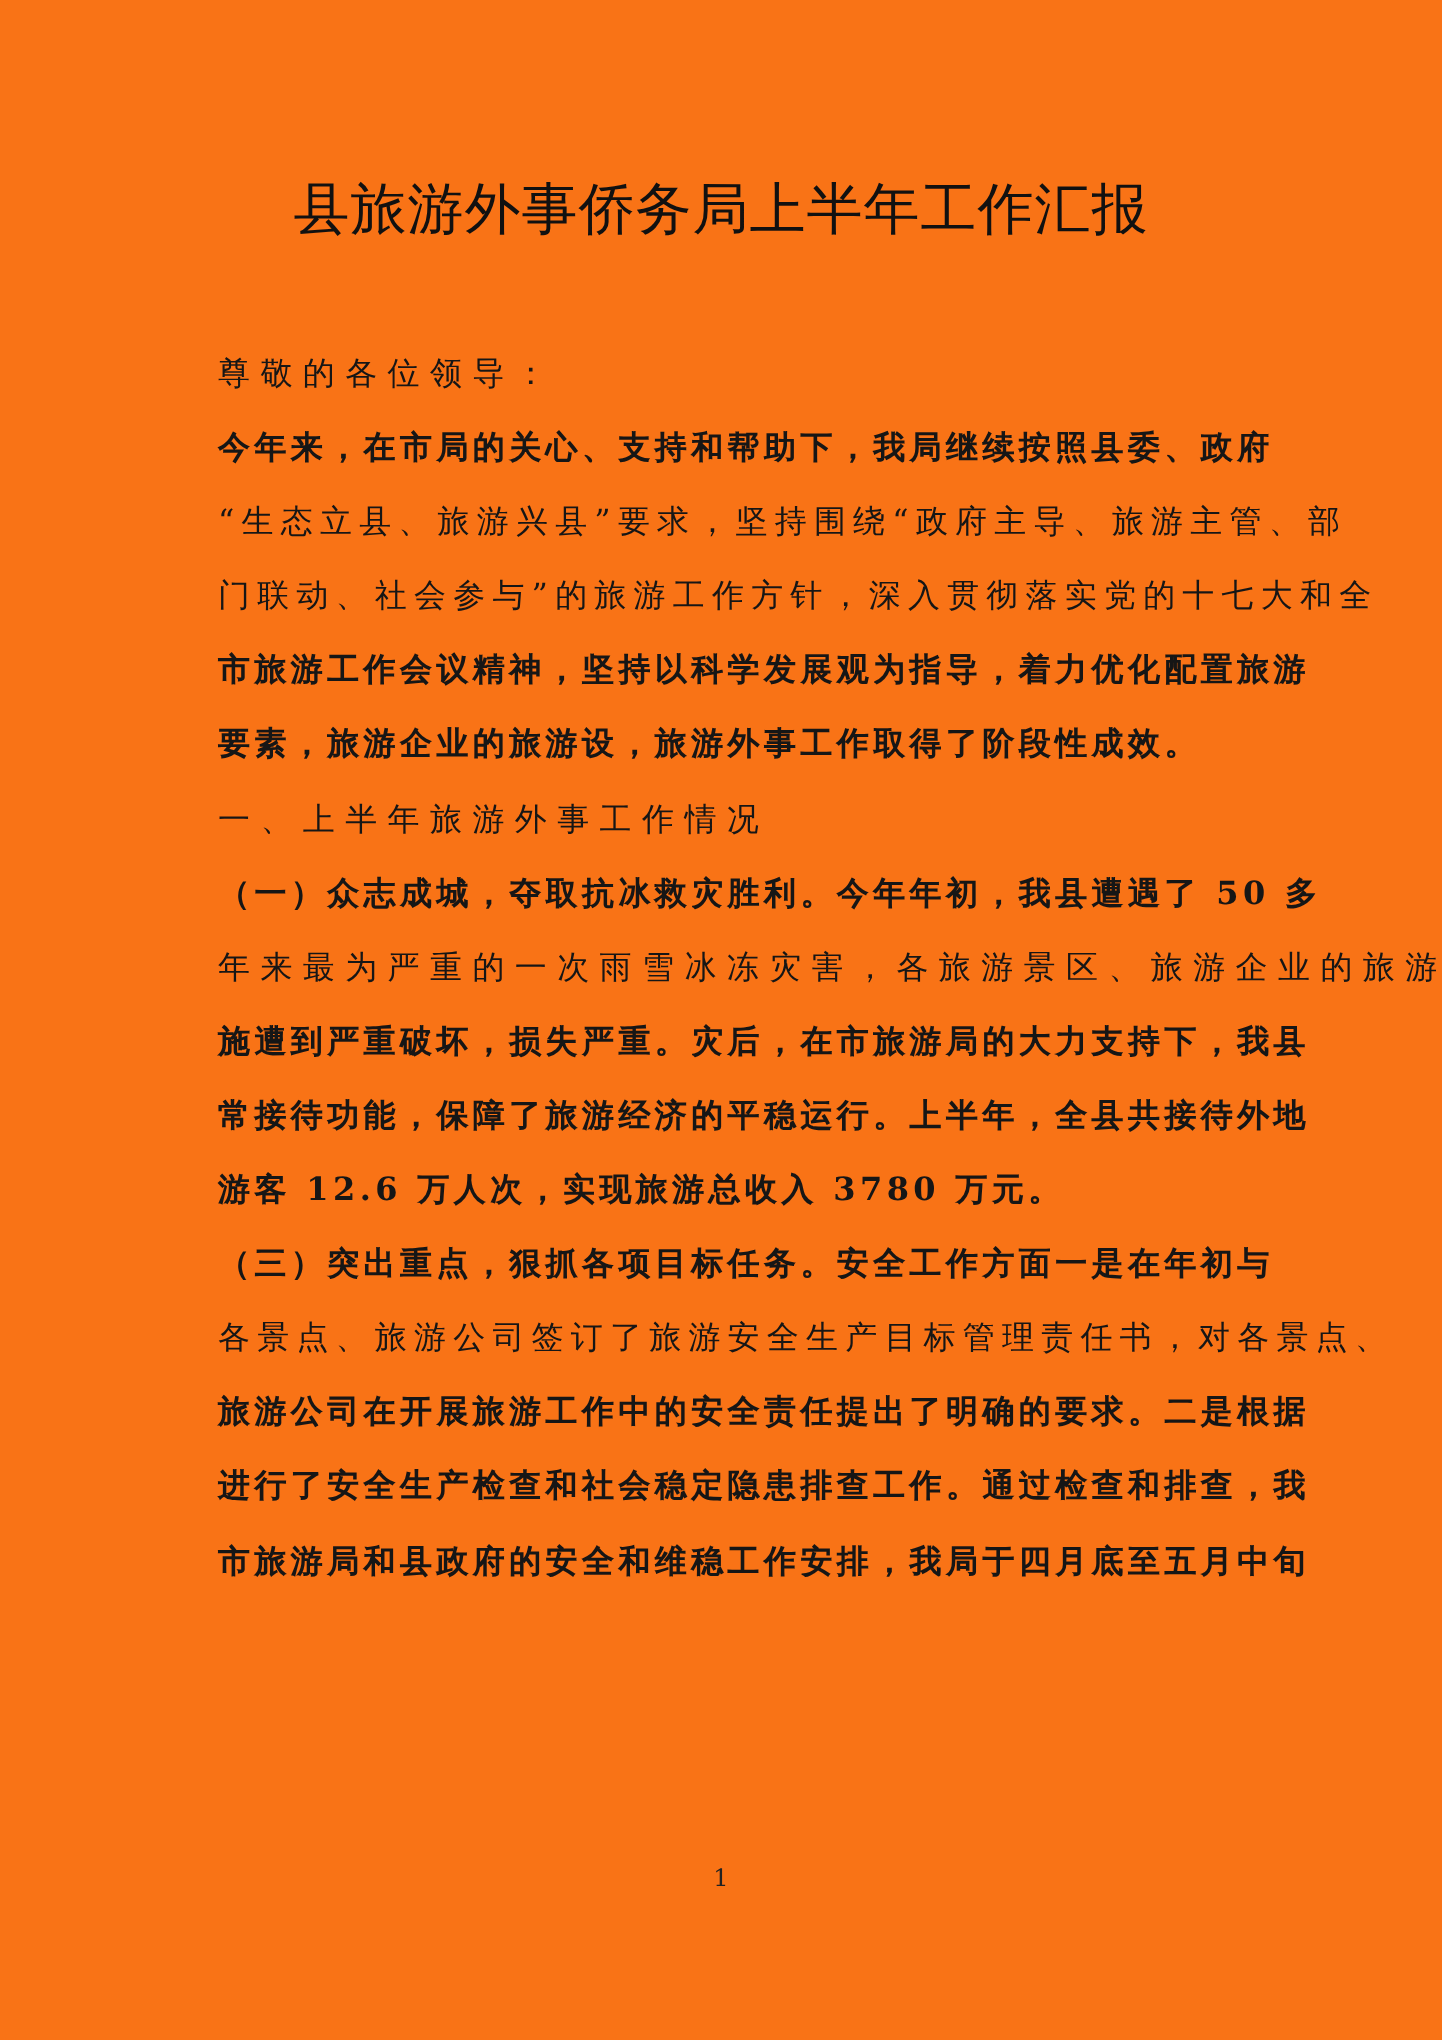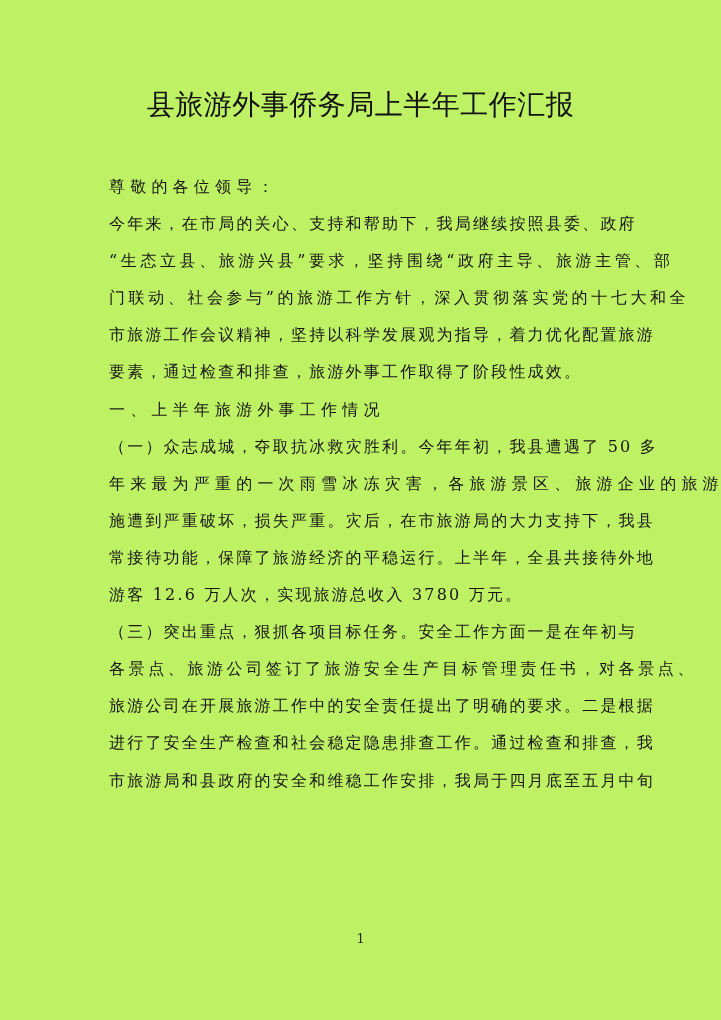--- a/index.html
+++ b/index.html
@@ -12,21 +12,21 @@
       height: 1020px;
       position: relative;
       overflow: hidden;
       font-family: "DejaVu Serif", "Liberation Serif", serif;
       color: #111111;
     }
     .page {
       position: absolute;
       left: 0; top: 0;
       width: 721px; height: 1020px;
-      background: #bef264;
+      background: #f97316;
     }
     .title {
       position: absolute;
       left: 0; width: 721px;
       top: 86px;
       text-align: center;
       font-size: 28px;
       line-height: 38px;
       letter-spacing: 0.5px;
       color: #111;
@@ -45,20 +45,21 @@
       font-size: 16px;
       white-space: nowrap;
       letter-spacing: 5.2px;
       color: #161616;
     }
     .line.tight {
       letter-spacing: 3.6px;
     }
     .line.tighter {
       letter-spacing: 2.2px;
+      font-weight: bold;
     }
     .page-number {
       position: absolute;
       left: 0; width: 721px;
       top: 932px;
       text-align: center;
       font-size: 12px;
       color: #222;
     }
   </style>
@@ -67,21 +68,21 @@
 
 <div class="page">
   <div class="title">县旅游外事侨务局上半年工作汇报</div>
 
   <div class="body-text">
     <span class="line">尊敬的各位领导：</span>
     <span class="line tighter"> 今年来，在市局的关心、支持和帮助下，我局继续按照县委、政府</span>
     <span class="line tight">“生态立县、旅游兴县”要求，坚持围绕“政府主导、旅游主管、部</span>
     <span class="line tight">门联动、社会参与”的旅游工作方针，深入贯彻落实党的十七大和全</span>
     <span class="line tighter">市旅游工作会议精神，坚持以科学发展观为指导，着力优化配置旅游</span>
-    <span class="line tighter">要素，通过检查和排查，旅游外事工作取得了阶段性成效。</span>
+    <span class="line tighter">要素，旅游企业的旅游设，旅游外事工作取得了阶段性成效。</span>
     <span class="line"> 一、上半年旅游外事工作情况</span>
     <span class="line tighter"> （一）众志成城，夺取抗冰救灾胜利。今年年初，我县遭遇了 50 多</span>
     <span class="line">年来最为严重的一次雨雪冰冻灾害，各旅游景区、旅游企业的旅游设</span>
     <span class="line tighter">施遭到严重破坏，损失严重。灾后，在市旅游局的大力支持下，我县</span>
     <span class="line tighter">常接待功能，保障了旅游经济的平稳运行。上半年，全县共接待外地</span>
     <span class="line tighter">游客 12.6 万人次，实现旅游总收入 3780 万元。</span>
     <span class="line tighter"> （三）突出重点，狠抓各项目标任务。安全工作方面一是在年初与</span>
     <span class="line tight">各景点、旅游公司签订了旅游安全生产目标管理责任书，对各景点、</span>
     <span class="line tighter">旅游公司在开展旅游工作中的安全责任提出了明确的要求。二是根据</span>
     <span class="line tighter">进行了安全生产检查和社会稳定隐患排查工作。通过检查和排查，我</span>

